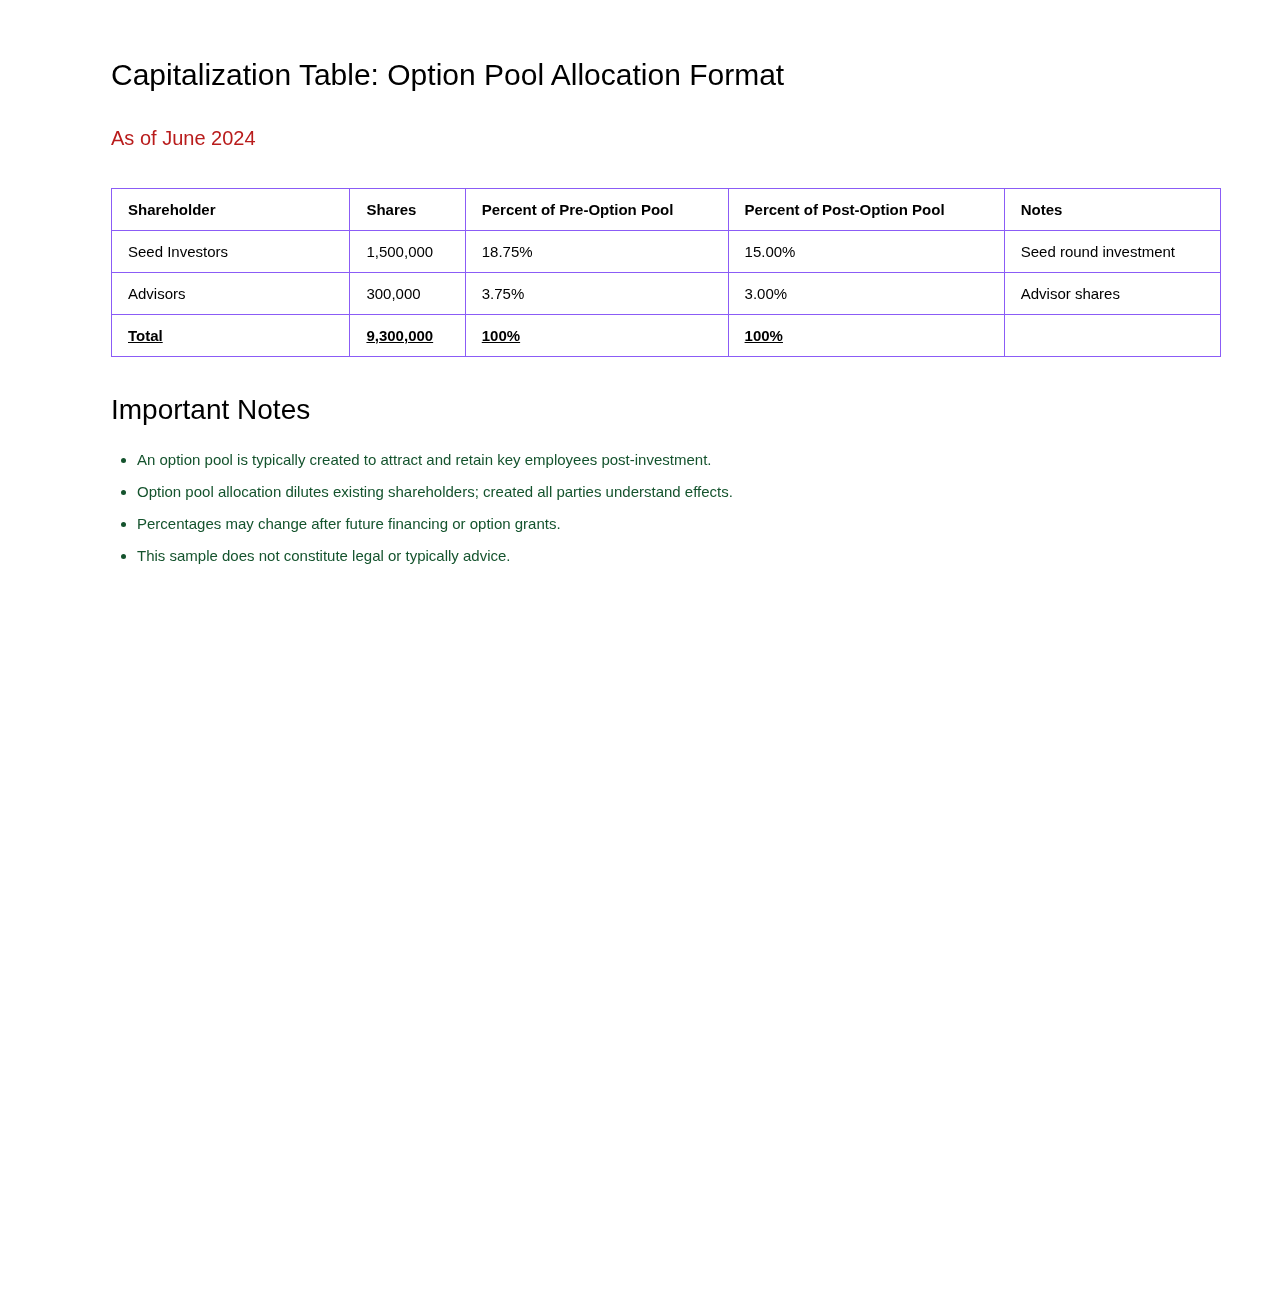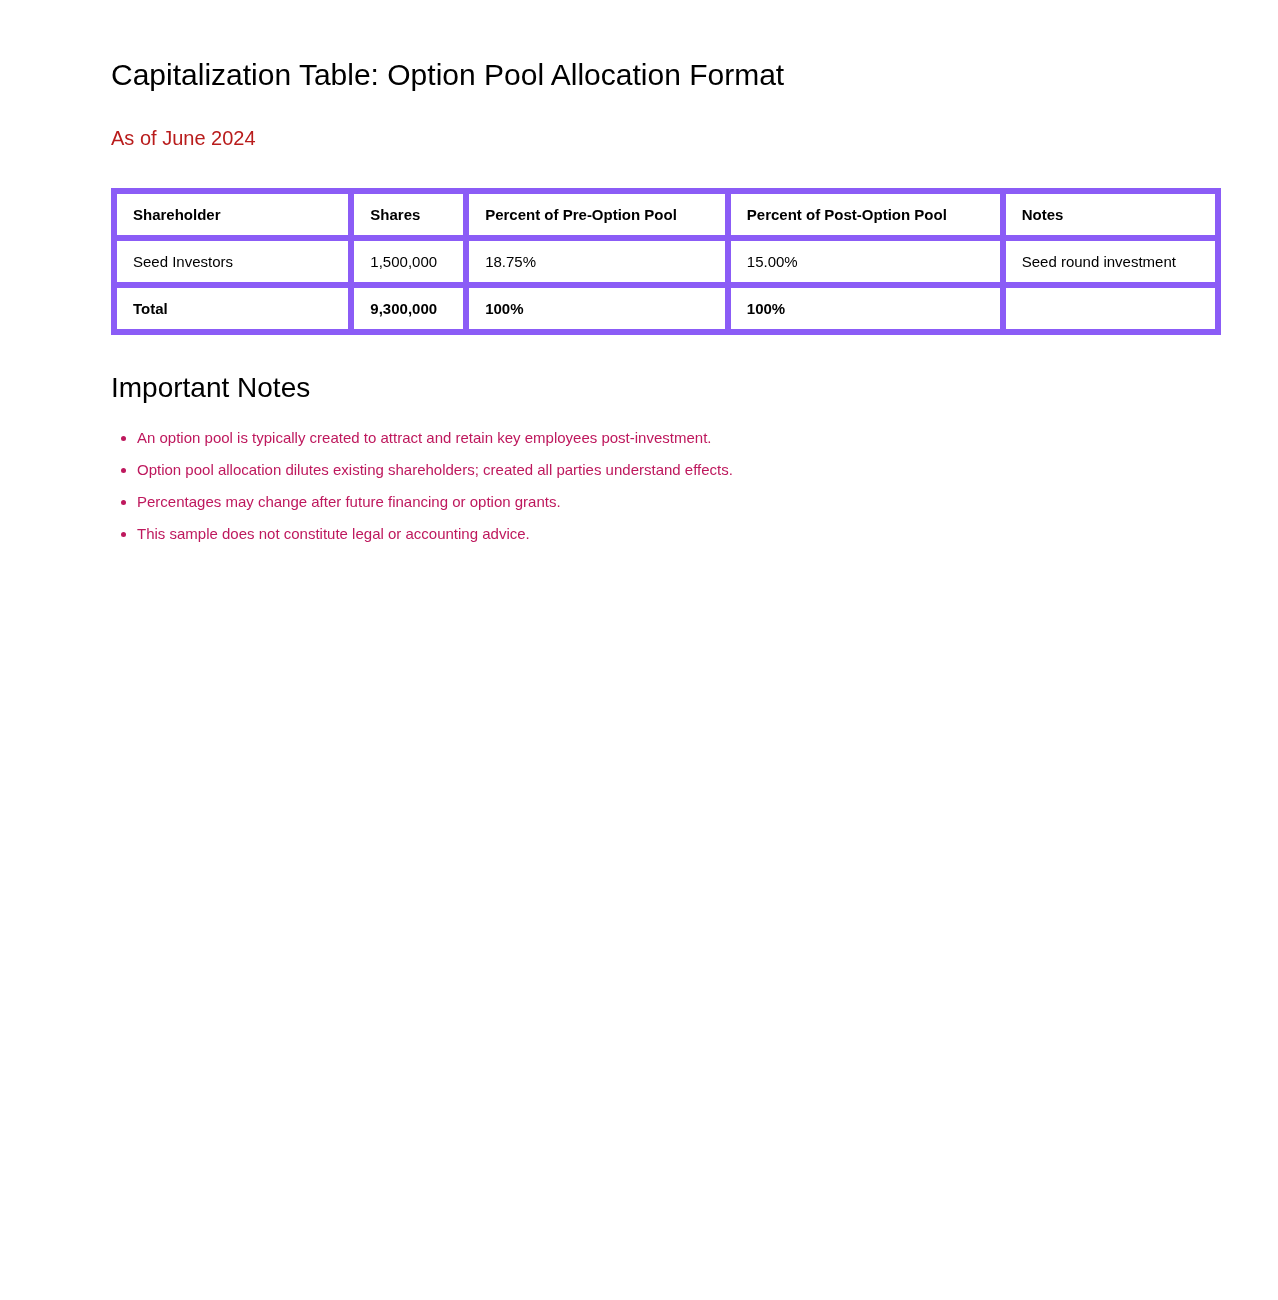--- a/index.html
+++ b/index.html
@@ -33,57 +33,58 @@
   }
 
   table.cap-table {
     border-collapse: collapse;
     width: 1110px;
     table-layout: fixed;
   }
 
   table.cap-table th,
   table.cap-table td {
-    border: 6px solid #8b5cf6;
+    border: 1px solid #8b5cf6;
     font-size: 15px;
     line-height: 17px;
     padding: 12px 16px;
     text-align: left;
     vertical-align: middle;
     white-space: nowrap;
     overflow: hidden;
   }
 
   table.cap-table th {
     font-weight: 700;
   }
 
   table.cap-table tr.total-row td {
     font-weight: 700;
+    text-decoration: underline;
   }
 
   h2.notes-heading {
     font-size: 28px;
     font-weight: 400;
     line-height: 25px;
     color: #000000;
     margin: 40px 0 0 0;
   }
 
   ul.notes-list {
     margin: 29px 0 0 0;
     padding-left: 26px;
     list-style-type: disc;
   }
 
   ul.notes-list li {
     font-size: 15px;
     line-height: 18px;
     margin-bottom: 14px;
-    color: #be185d;
+    color: #14532d;
   }
 </style>
 </head>
 <body>
 
 <div class="page">
 
   <h1 class="doc-title">Capitalization Table: Option Pool Allocation Format</h1>
 
   <h2 class="doc-subtitle">As of June 2024</h2>
@@ -106,32 +107,39 @@
         </tr>
     </thead>
     <tbody id="cap-table-body">
         <tr>
           <td>Seed Investors</td>
           <td>1,500,000</td>
           <td>18.75%</td>
           <td>15.00%</td>
           <td>Seed round investment</td>
         </tr>
+        <tr>
+          <td>Advisors</td>
+          <td>300,000</td>
+          <td>3.75%</td>
+          <td>3.00%</td>
+          <td>Advisor shares</td>
+        </tr>
         <tr class="total-row">
           <td>Total</td>
           <td>9,300,000</td>
           <td>100%</td>
           <td>100%</td>
           <td></td>
         </tr>
       </tbody>
   </table>
 
   <h2 class="notes-heading">Important Notes</h2>
 
   <ul class="notes-list" id="notes-list">
       <li>An option pool is typically created to attract and retain key employees post-investment.</li>
       <li>Option pool allocation dilutes existing shareholders; created all parties understand effects.</li>
       <li>Percentages may change after future financing or option grants.</li>
-      <li>This sample does not constitute legal or accounting advice.</li>
+      <li>This sample does not constitute legal or typically advice.</li>
     </ul>
 
 </div>
 
 </body></html>

